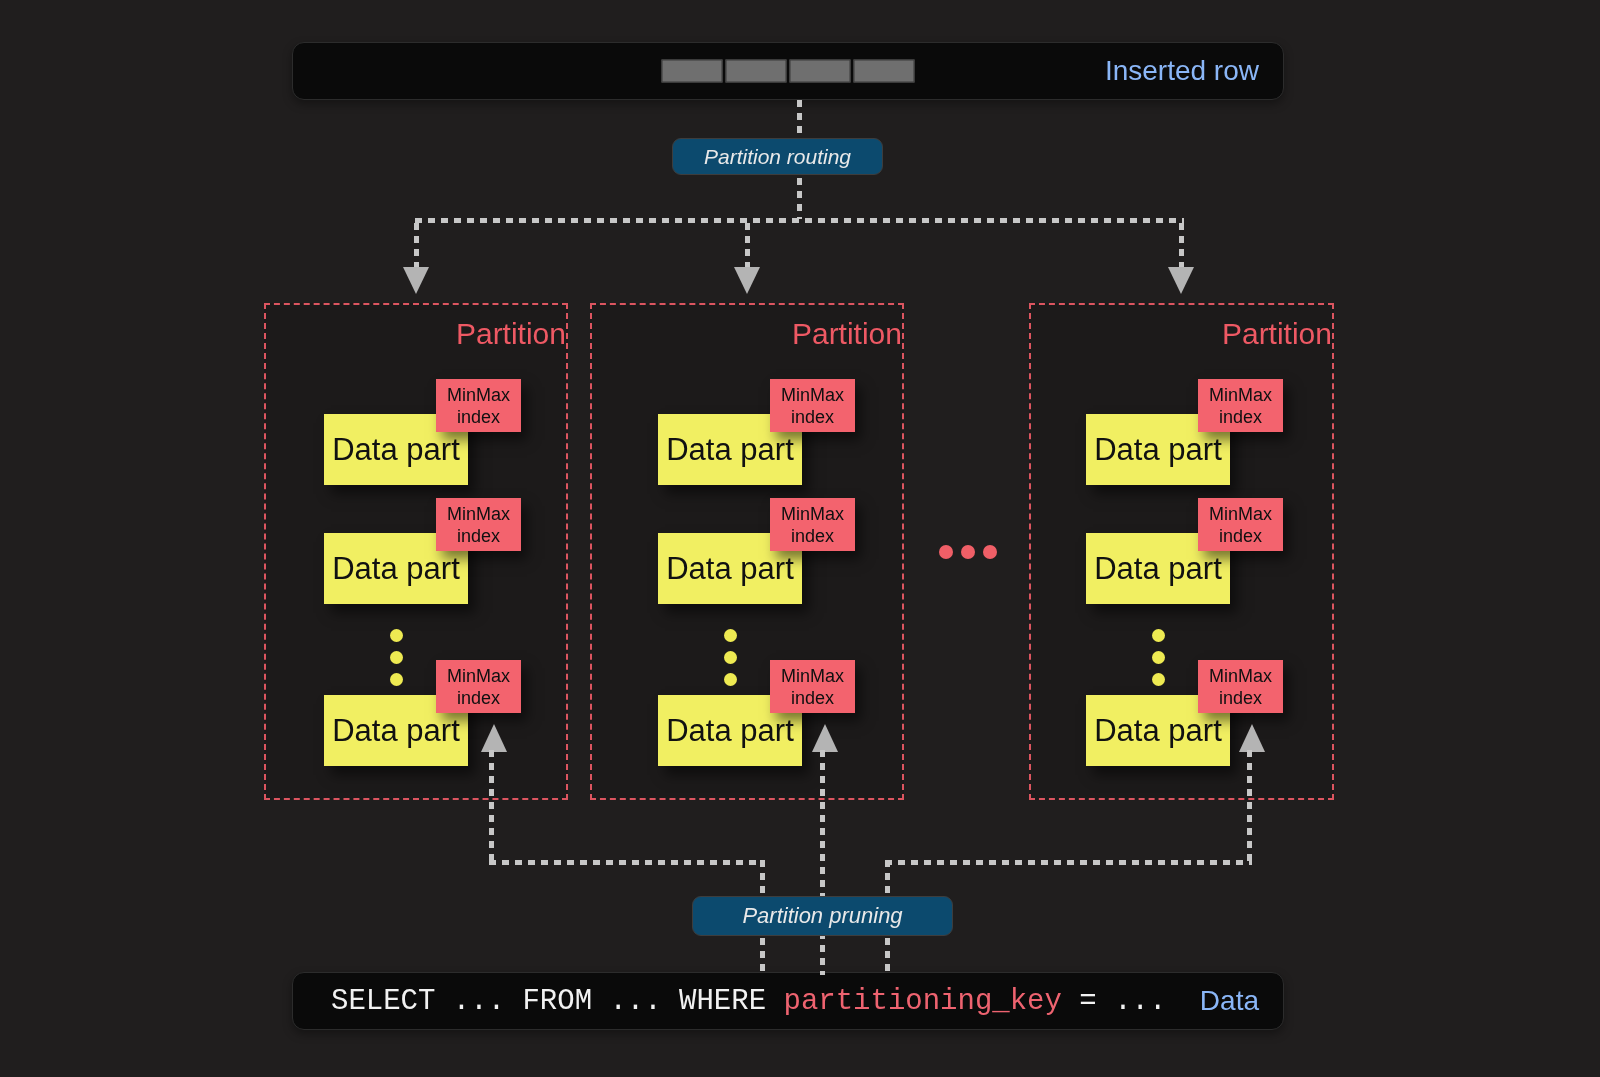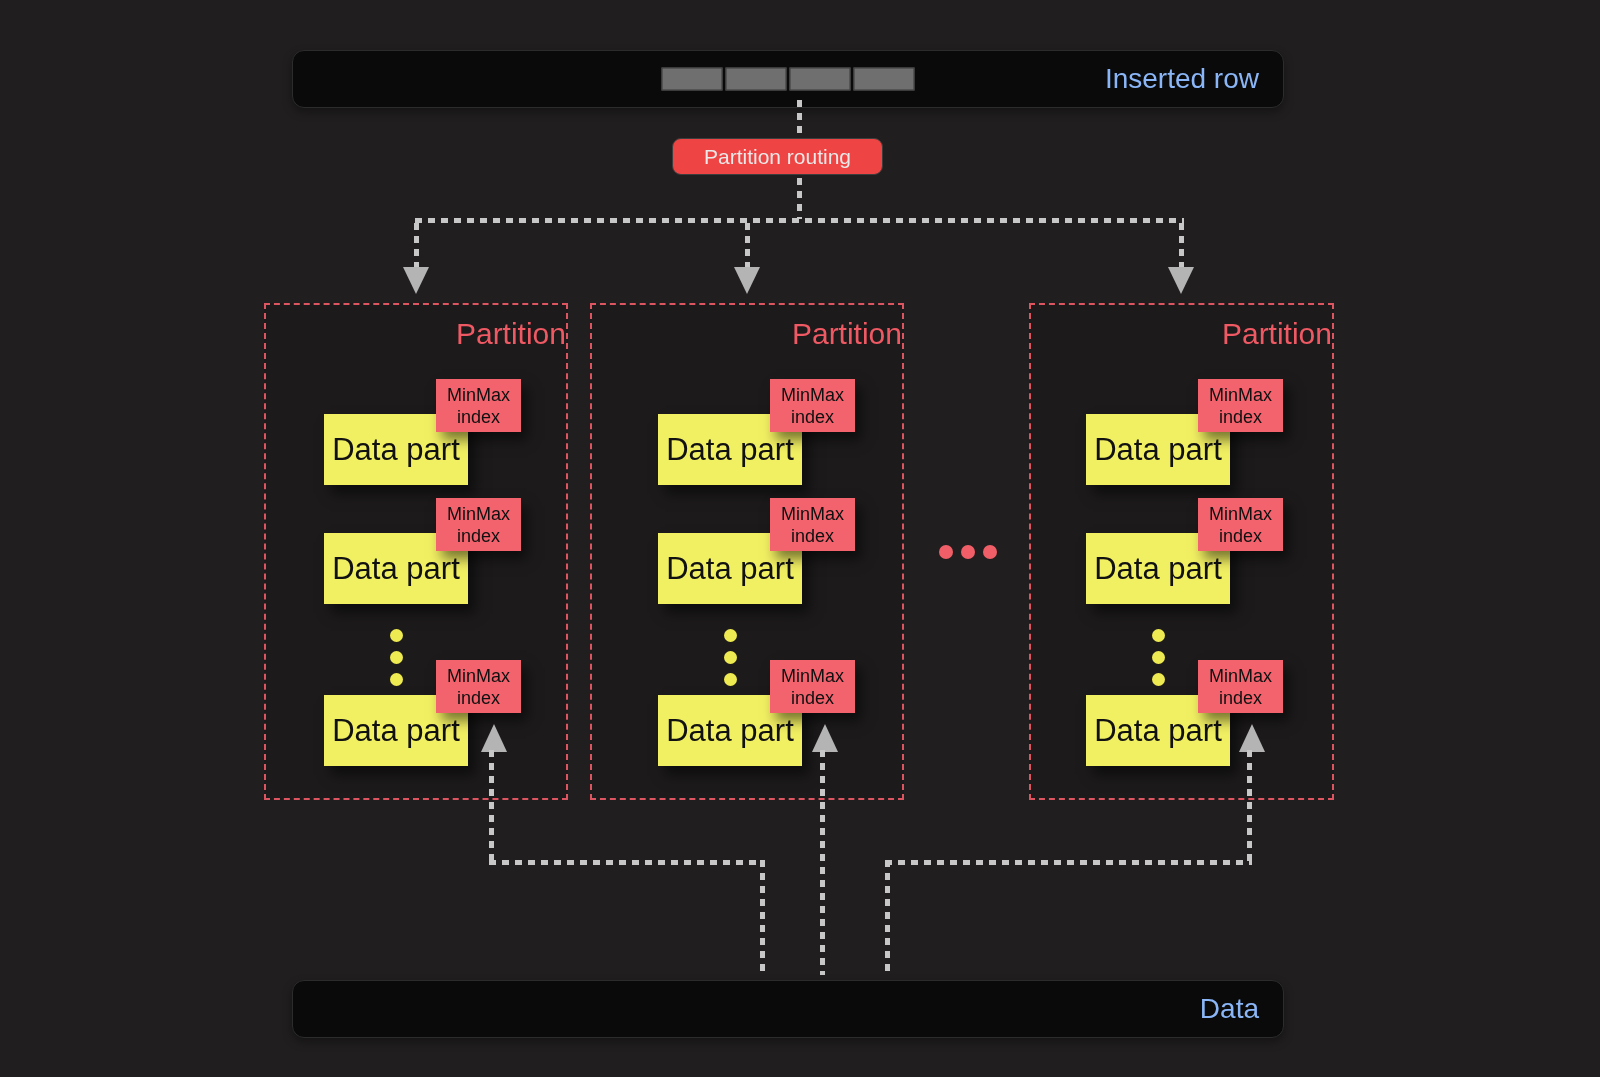--- a/index.html
+++ b/index.html
@@ -7,42 +7,41 @@
     position:relative;width:1600px;height:1077px;overflow:hidden;
     background:#201e1e;
     font-family:"Liberation Sans", sans-serif;
   }
   
   .bar{
     position:absolute;left:292px;width:992px;height:58px;
     background:#0a0a0a;border:1px solid #2c2c2c;border-radius:12px;
     box-sizing:border-box;display:flex;align-items:center;
     box-shadow:0 4px 10px rgba(0,0,0,.35);
-    margin-top:8px;
   }
   .top-bar{top:42px;}
   .query-bar{top:972px;}
   .bar-label{
     margin-left:auto;padding-right:24px;font-size:28px;color:#8ab6f7;
     white-space:nowrap;
   }
   .segments{
     position:absolute;left:50%;top:50%;transform:translate(-50%,-50%);
     display:flex;gap:3px;
   }
   .seg{width:61px;height:23px;background:#6f6f6f;border:1px solid #3a3a3a;box-sizing:border-box;}
   .code{
     padding-left:38px;font-family:"Liberation Mono", monospace;
     font-size:29px;color:#f2f2f2;white-space:pre;letter-spacing:0px;
   }
   .code .key{color:#ee6370;}
   .pill{
-    position:absolute;background:#ef4444;border:1px solid #3d3d3d;border-radius:9px;
+    position:absolute;background:#0c4a6e;border:1px solid #3d3d3d;border-radius:9px;
     display:flex;align-items:center;justify-content:center;
-    color:#e9e9e9;z-index:6;box-sizing:border-box;white-space:nowrap;
+    color:#e9e9e9;z-index:6;box-sizing:border-box;white-space:nowrap;font-style:italic;
   }
   .pill.routing{left:672px;top:138px;width:211px;height:37px;font-size:21px;}
   .pill.pruning{left:692px;top:896px;width:261px;height:40px;font-size:22px;}
   
   .vdash{
     position:absolute;width:5px;z-index:3;
     background-image:repeating-linear-gradient(to bottom,#c7c7c7 0 7px,transparent 7px 13px);
   }
   .hdash{
     position:absolute;height:5px;z-index:3;
@@ -186,18 +185,20 @@
   <div class="vdash" style="left:489px;top:750px;height:112px;"></div>
   <div class="hdash" style="left:489px;top:860px;width:276px;"></div>
   <div class="vdash" style="left:760px;top:860px;height:115px;"></div>
 
   <div class="vdash" style="left:820px;top:750px;height:225px;"></div>
 
   <div class="vdash" style="left:1247px;top:750px;height:112px;"></div>
   <div class="hdash" style="left:885px;top:860px;width:367px;"></div>
   <div class="vdash" style="left:885px;top:860px;height:115px;"></div>
 
+  <div class="pill pruning">Partition pruning</div>
 
   <div class="bar query-bar">
+    <div class="code"><span>SELECT ... FROM ... WHERE </span><span class="key">partitioning_key</span><span> = ...</span></div>
     <div class="bar-label">Data</div>
   </div>
 
 </div>
 
 </body></html>

